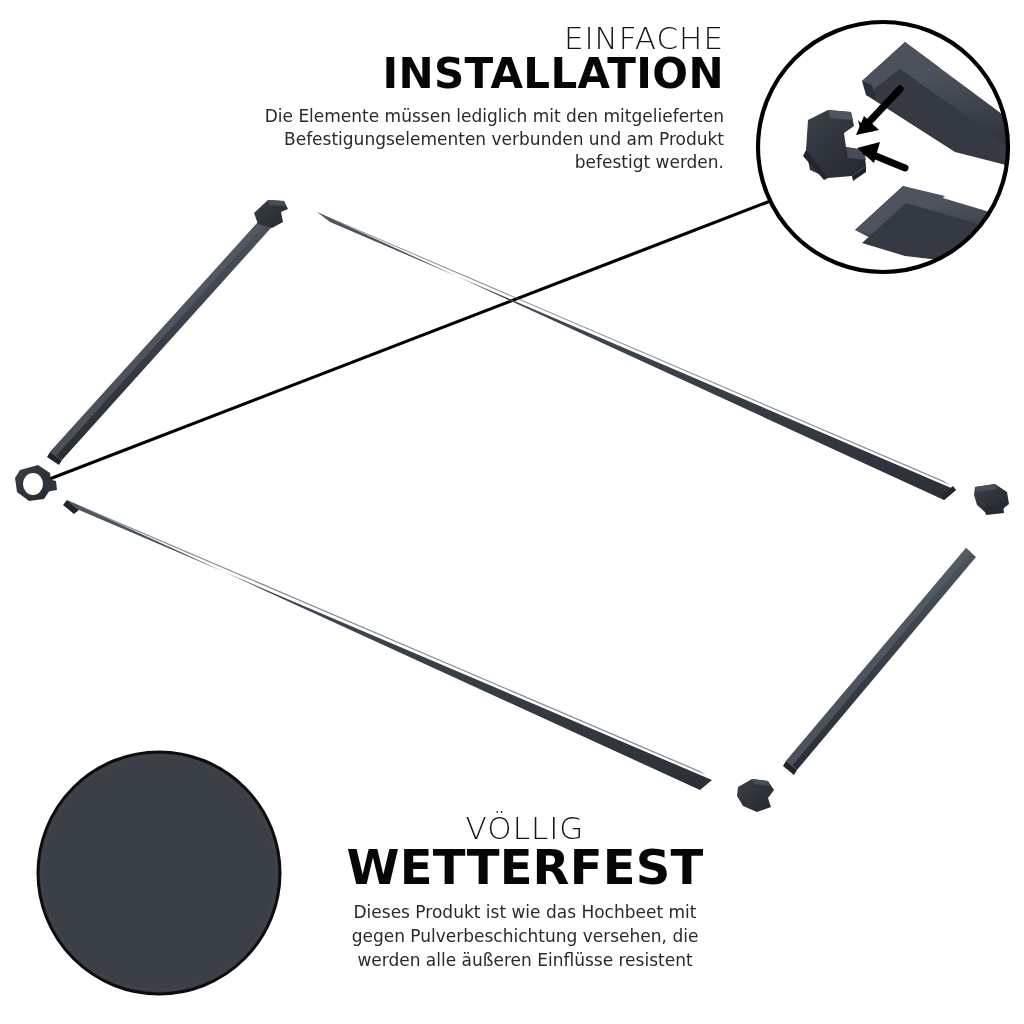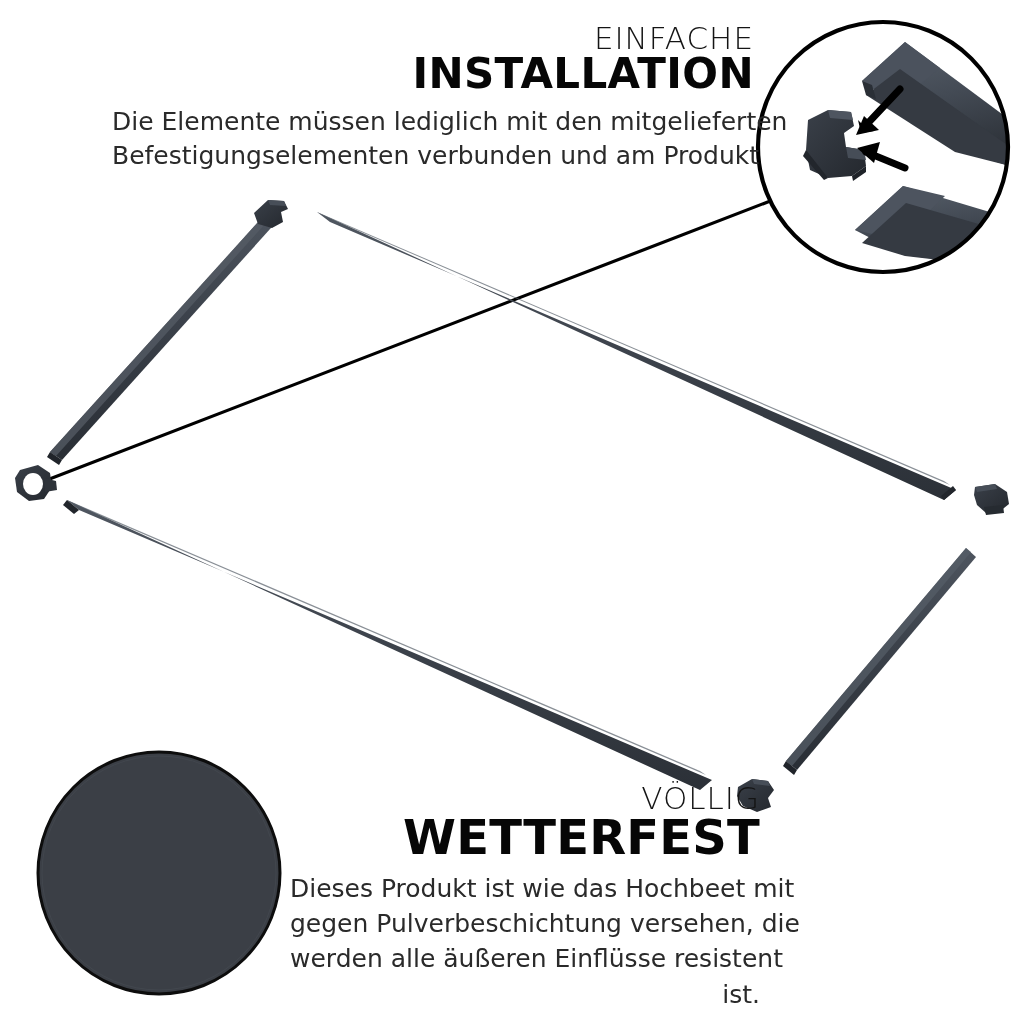--- a/index.html
+++ b/index.html
@@ -33,31 +33,31 @@
     height: 1024px;
     pointer-events: none;
   }
 
   
   .text-block {
     position: absolute;
   }
 
   #install-block {
-    left: 112px;
+    left: 82px;
     top: 22px;
     width: 642px;
     text-align: right;
   }
 
   #weather-block {
     left: 290px;
-    top: 782px;
+    top: 812px;
     width: 470px;
-    text-align: right;
+    text-align: center;
   }
 
   .eyebrow {
     font-size: 31px;
     font-weight: 300;
     letter-spacing: 1.0px;
     line-height: 1.06;
     color: #141414;
     margin: 0;
     white-space: nowrap;
@@ -73,21 +73,21 @@
     margin-top: -2px;
     white-space: nowrap;
   }
 
   #weather-block .headline {
     font-size: 48px;
     letter-spacing: 0.2px;
   }
 
   .body-copy {
-    font-size: 25px;
+    font-size: 17px;
     font-weight: 400;
     line-height: 1.37;
     color: #2a2a2a;
     margin: 0;
     margin-top: 9px;
   }
 
   #weather-block .body-copy {
     line-height: 1.41;
   }
@@ -229,27 +229,27 @@
       <circle cx="883" cy="147" r="125" fill="none" stroke="#000000" stroke-width="4.2"></circle>
     </g>
   </svg>
 
   <div class="text-block" id="install-block">
     <p class="eyebrow">EINFACHE</p>
     <p class="headline">INSTALLATION</p>
     <p class="body-copy">
       <span class="ln">Die Elemente müssen lediglich mit den mitgelieferten</span>
       <span class="ln">Befestigungselementen verbunden und am Produkt</span>
+      <span class="ln">befestigt werden.</span>
     </p>
   </div>
 
   <div class="text-block" id="weather-block">
     <p class="eyebrow">VÖLLIG</p>
     <p class="headline">WETTERFEST</p>
     <p class="body-copy">
       <span class="ln">Dieses Produkt ist wie das Hochbeet mit</span>
       <span class="ln">gegen Pulverbeschichtung versehen, die</span>
       <span class="ln">werden alle äußeren Einflüsse resistent</span>
-      <span class="ln">ist.</span>
     </p>
   </div>
 
 </div>
 
 </body></html>

